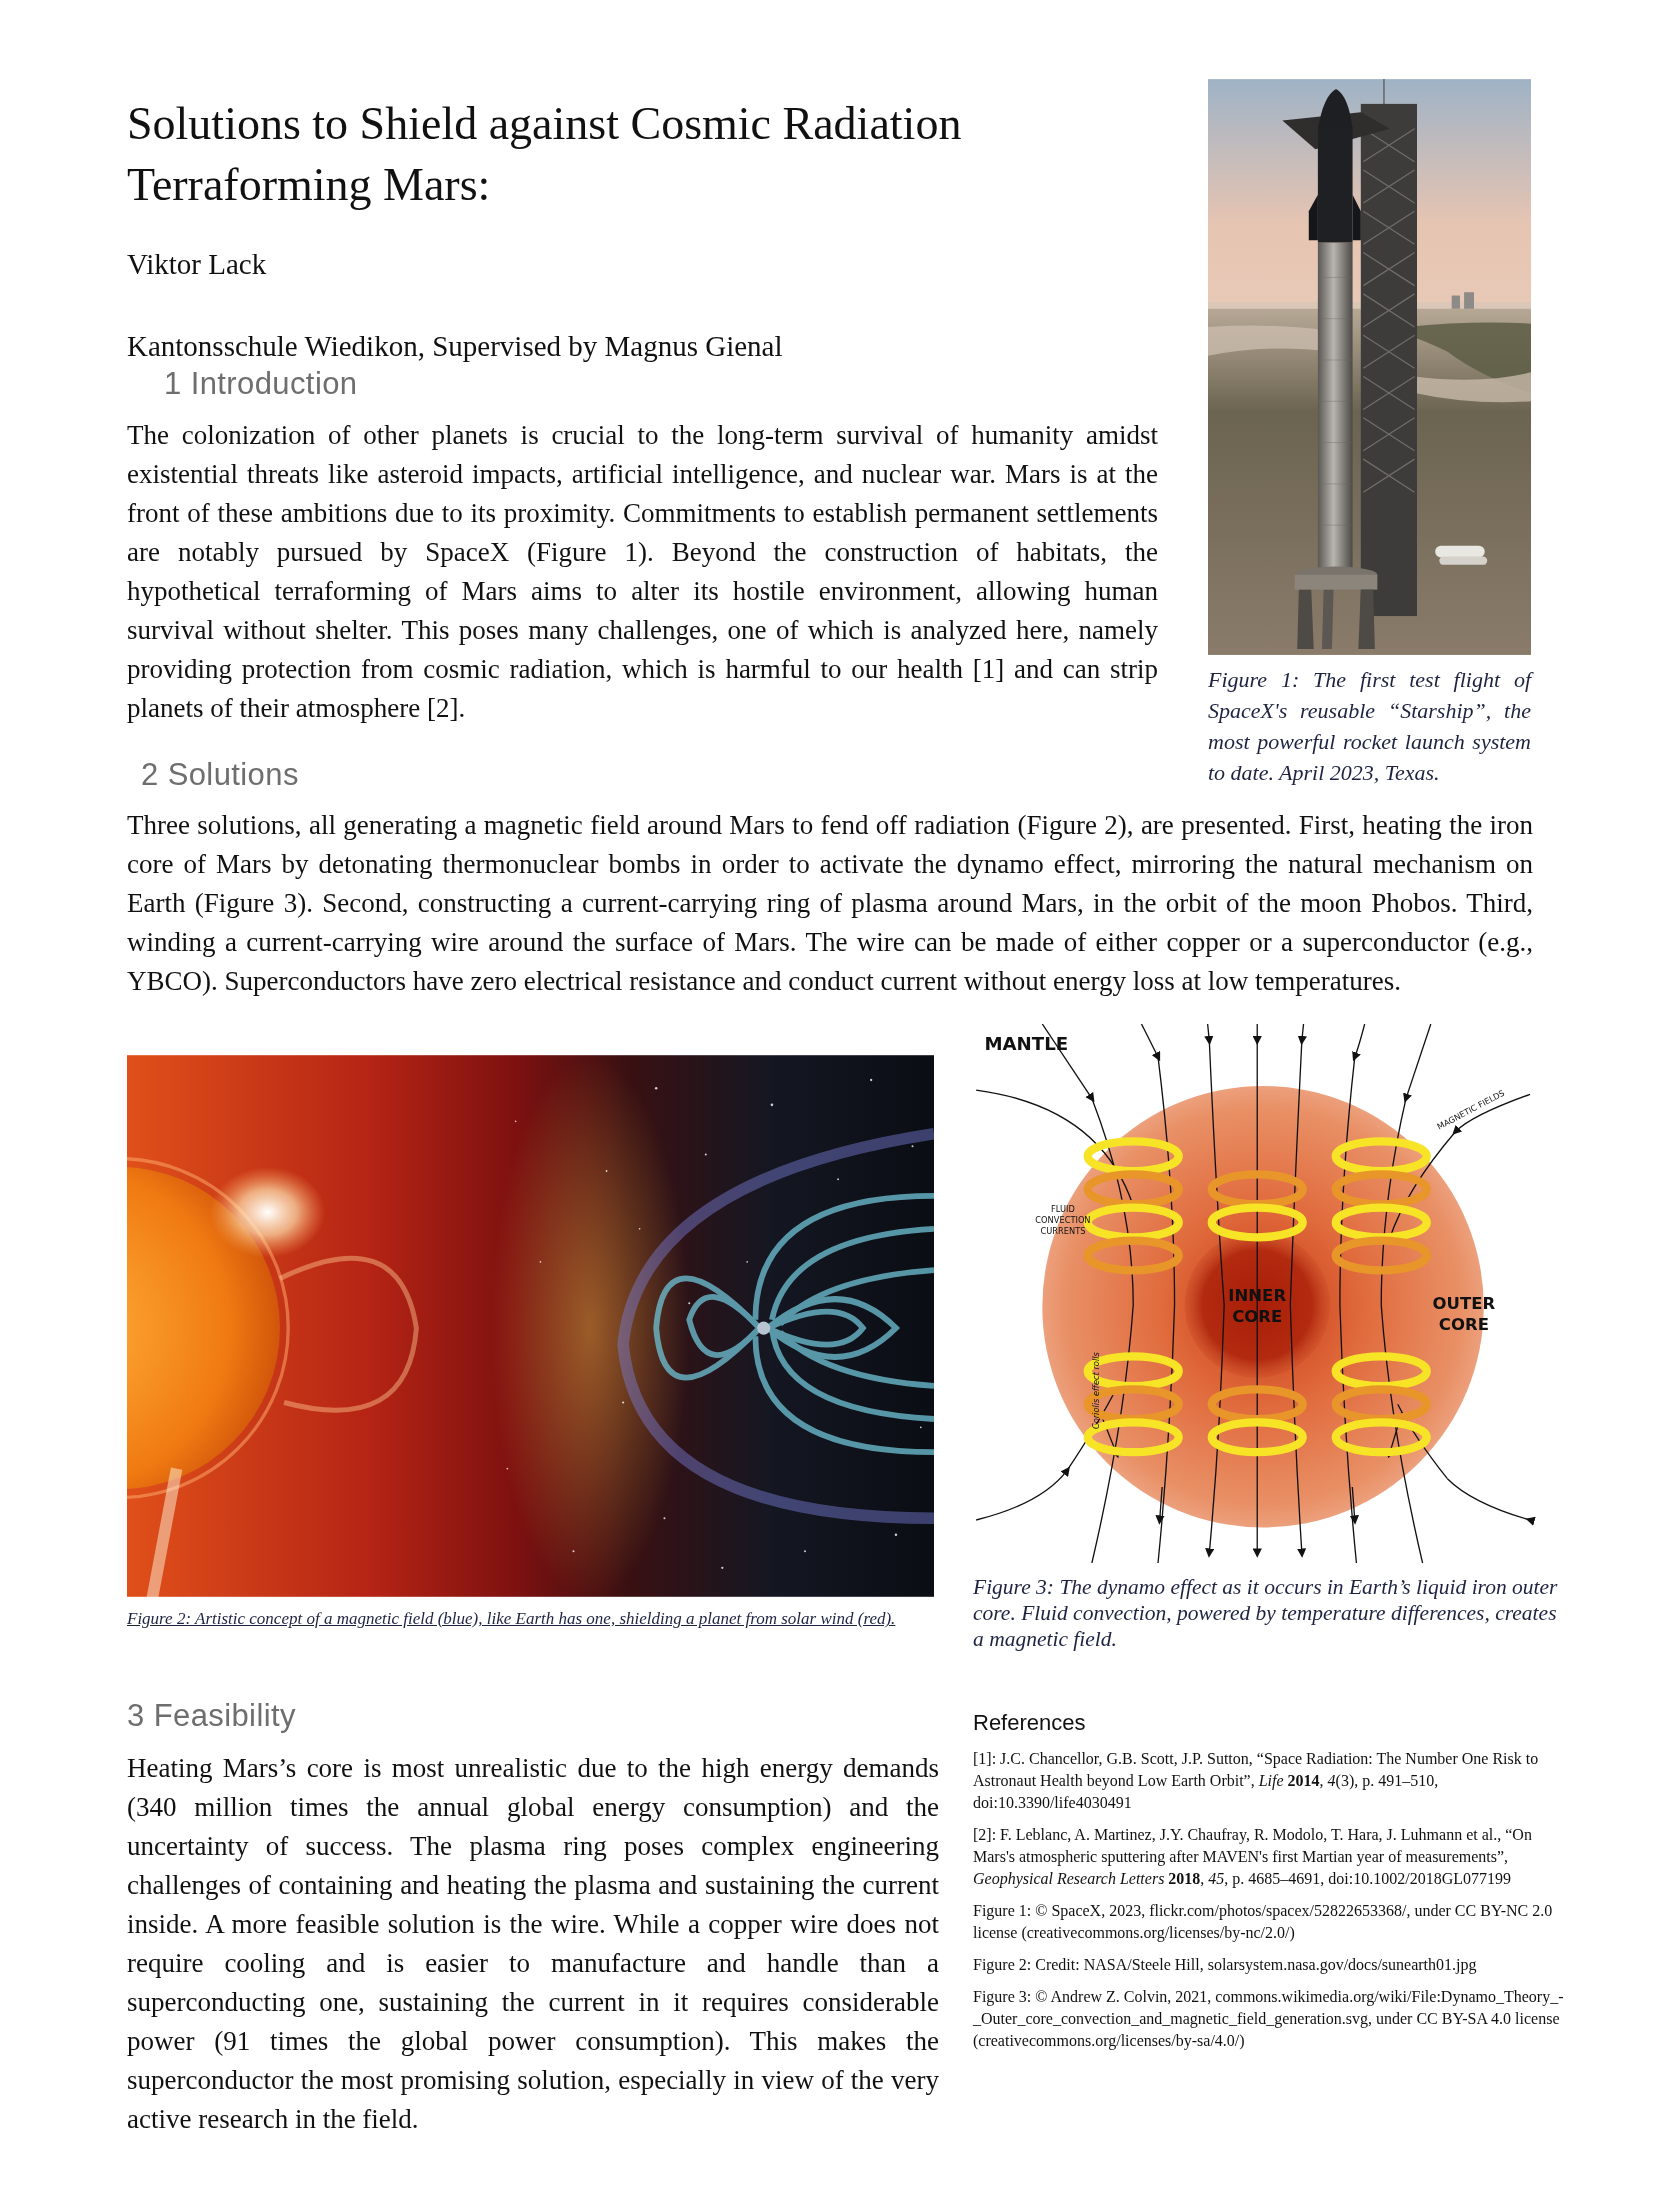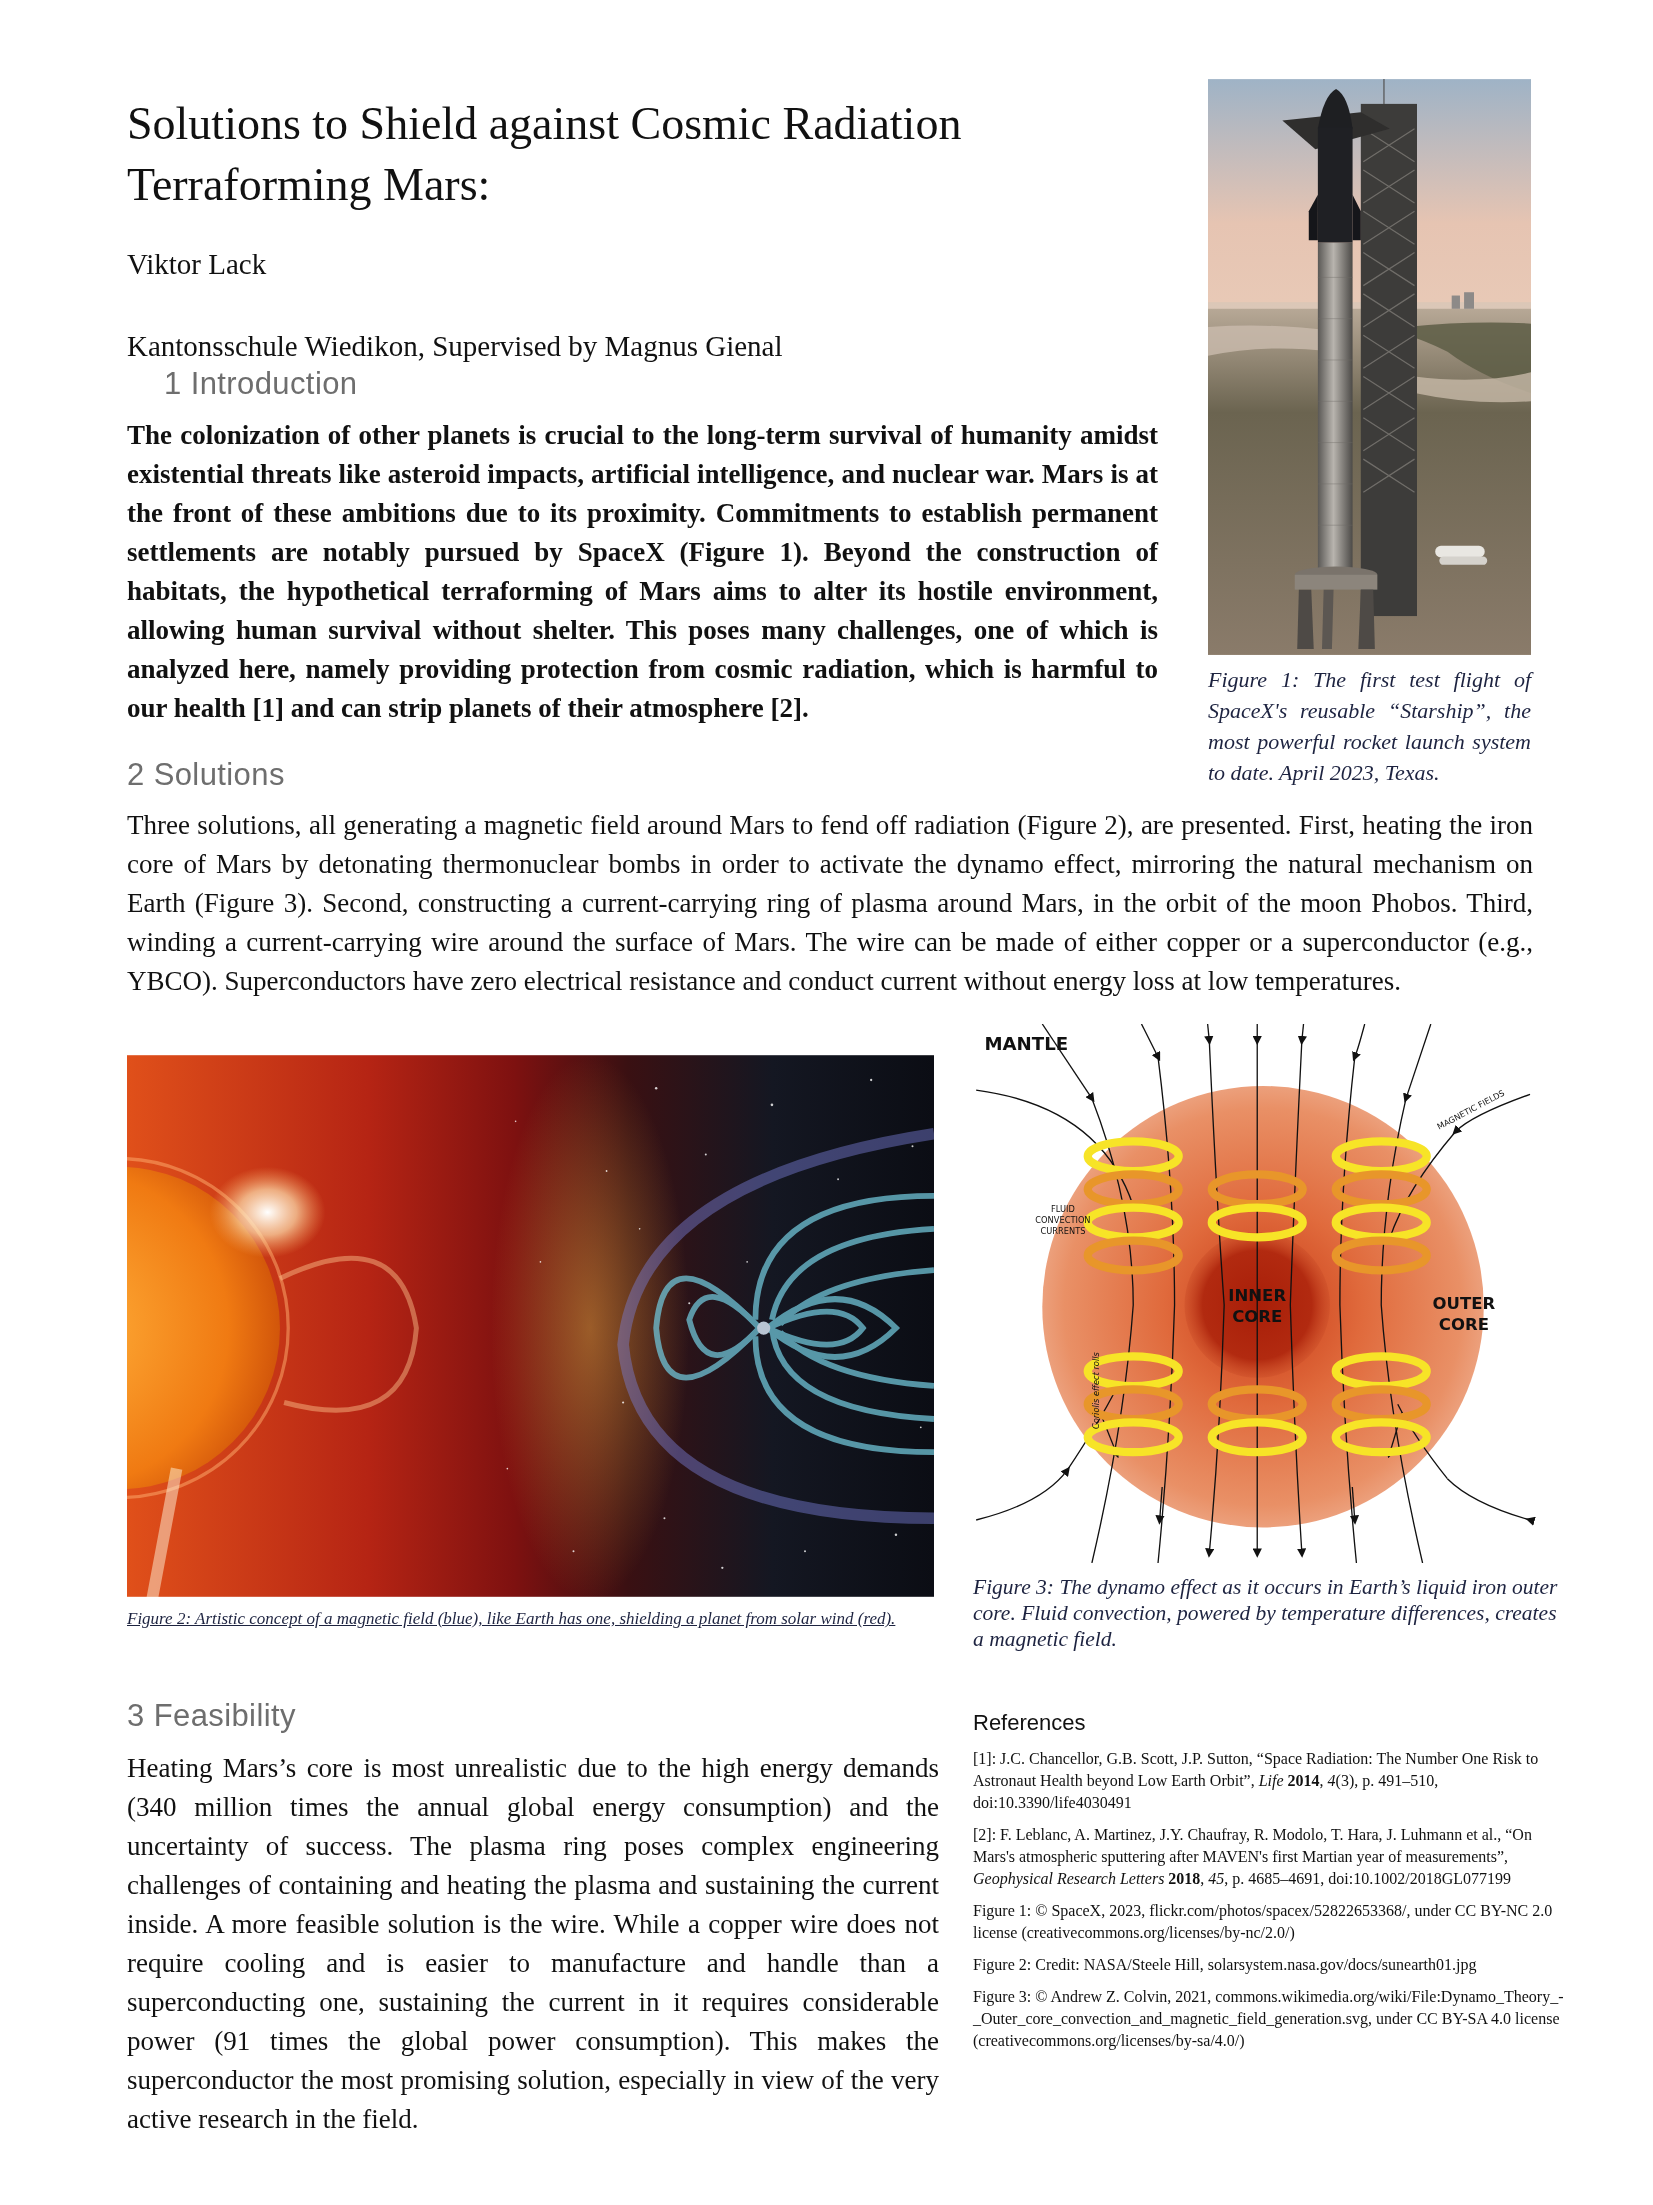--- a/index.html
+++ b/index.html
@@ -10,26 +10,26 @@
 
   #title { left: 127px; top: 93px; width: 1075px; font-size: 46px; line-height: 61px; color: #111; }
   #author { left: 127px; top: 246px; font-size: 29px; line-height: 36px; }
   #affiliation { left: 127px; top: 288px; font-size: 29px; line-height: 36px; margin-top: 40px; }
 
   .heading { font-size: 31px; color: #6e6e6e; letter-spacing: 0.4px; }
   .body-text { font-size: 27px; line-height: 39px; text-align: justify; color: #111; }
   .caption { font-style: italic; color: #1d2340; text-align: justify; }
 
   #h-intro { left: 127px; top: 366px; margin-left: 37px; }
-  #p-intro { left: 127px; top: 416px; width: 1031px; font-weight: bold; }
+  #p-intro { left: 127px; top: 416px; width: 1031px; }
 
   #fig1 { left: 1208px; top: 79px; width: 323px; height: 576px; overflow: hidden; }
   #cap1 { left: 1208px; top: 664px; width: 323px; font-size: 22px; line-height: 31px; }
 
-  #h-sol { left: 127px; top: 757px; }
+  #h-sol { left: 141px; top: 757px; }
   #p-sol { left: 127px; top: 806px; width: 1406px; }
 
   #fig2 { left: 127px; top: 1055px; width: 807px; height: 542px; overflow: hidden; }
   #cap2 { left: 127px; top: 1606px; width: 810px; font-size: 17px; line-height: 25px; text-align: left; text-decoration: underline; }
 
   #fig3 { left: 976px; top: 1024px; width: 579px; height: 539px; overflow: hidden; }
   #cap3 { left: 973px; top: 1574px; width: 587px; font-size: 21.5px; line-height: 26px; text-align: left; }
 
   #h-feas { left: 127px; top: 1698px; }
   #p-feas { left: 127px; top: 1749px; width: 812px; }

